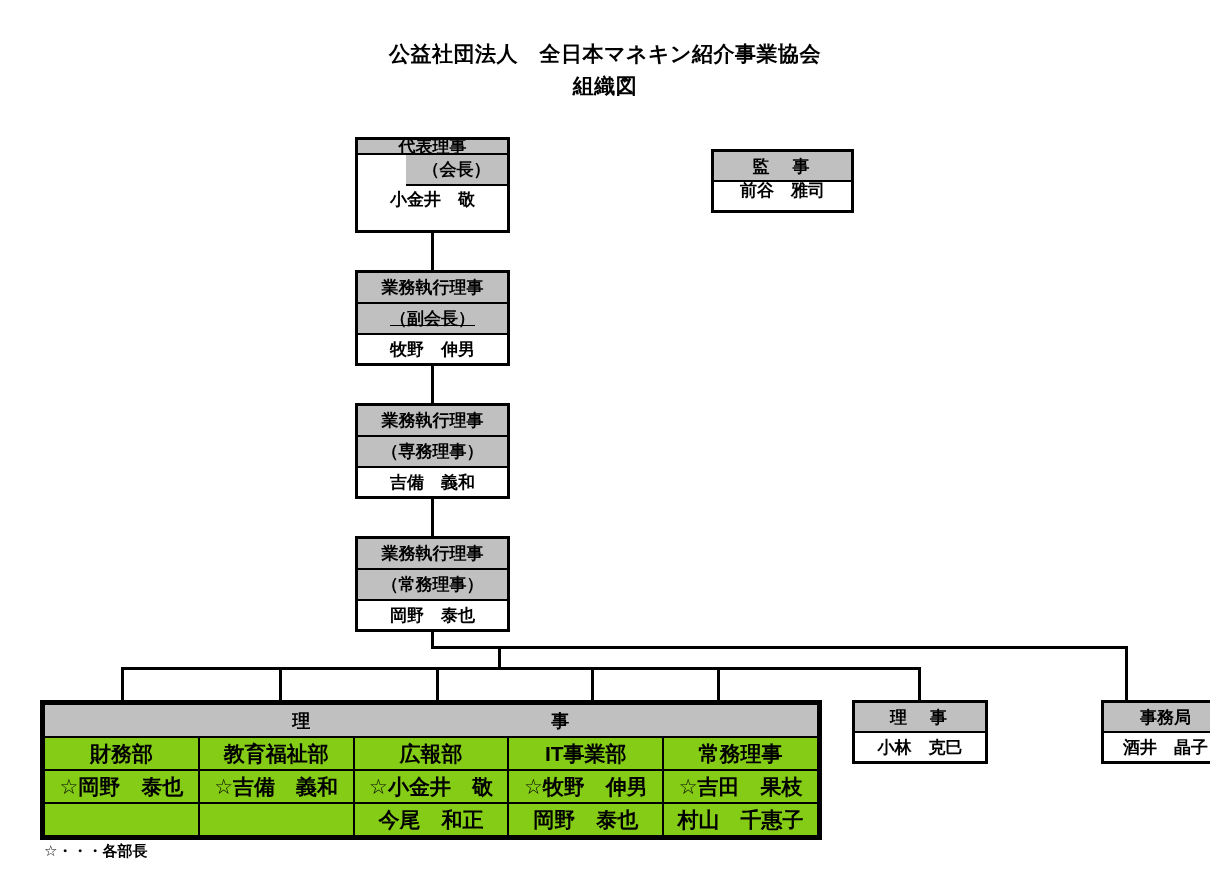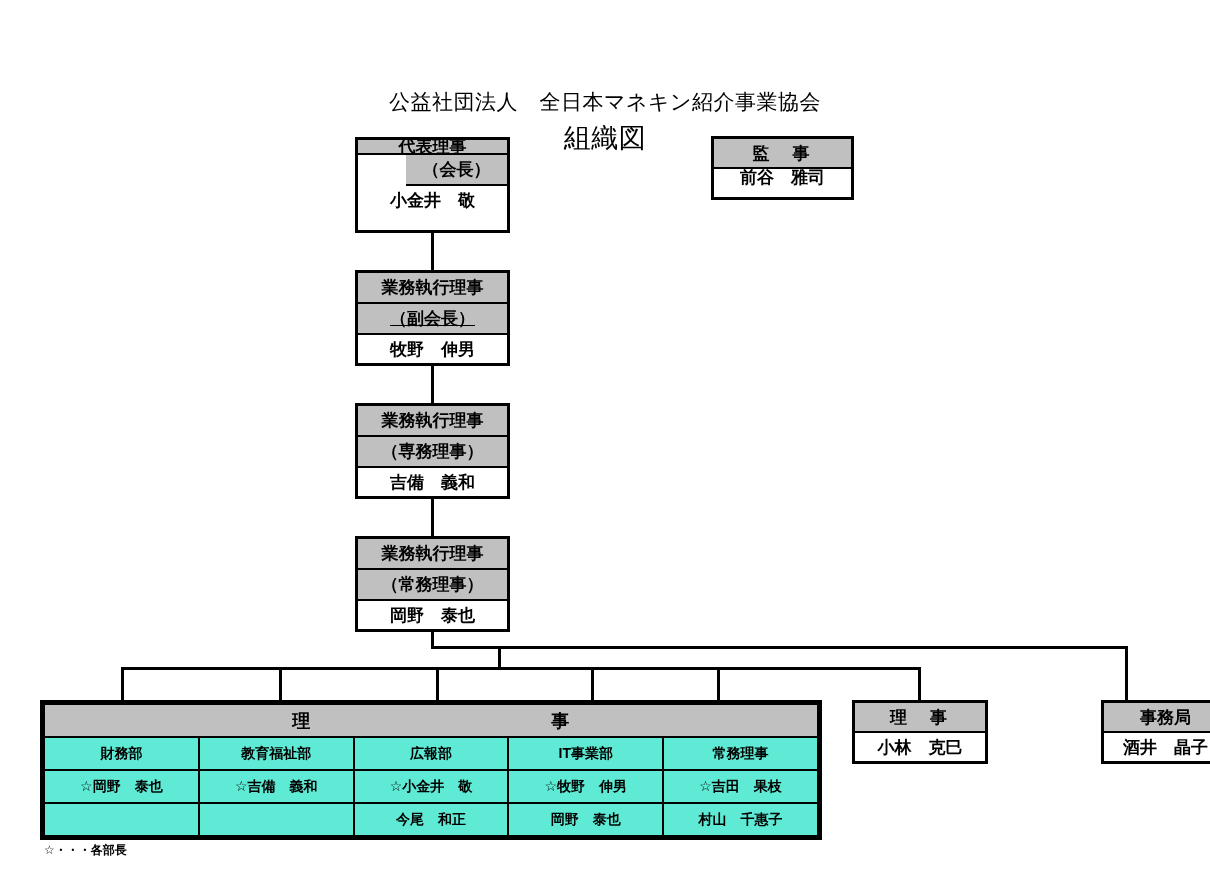--- a/index.html
+++ b/index.html
@@ -19,28 +19,27 @@
     height: 885px;
     background: #ffffff;
     overflow: hidden;
   }
 
   
   .title-line {
     position: absolute;
     width: 100%;
     text-align: center;
-    font-weight: normal;
+    font-weight: bold;
     color: #000;
     letter-spacing: 0.5px;
     white-space: pre;
-    margin-top: 48px;
   }
   #title-main { top: 40px; font-size: 21px; }
-  #title-sub  { top: 72px; font-size: 27px; }
+  #title-sub  { top: 72px; font-size: 21px; }
 
   
   .node {
     position: absolute;
     border: 3px solid #000;
     background: #ffffff;
     box-sizing: border-box;
     z-index: 5;
   }
   .node .cell {
@@ -87,42 +86,42 @@
     z-index: 5;
   }
   #board-table table {
     border-collapse: collapse;
     width: 100%;
     table-layout: fixed;
   }
   #board-table td {
     border: 2px solid #000;
     text-align: center;
-    font-size: 14px;
+    font-size: 21px;
     font-weight: bold;
     height: 31px;
     padding: 0 2px;
     white-space: pre;
-    background: #5eead4;
+    background: #84cc16;
   }
   #board-table td.title-cell {
     background: #c0c0c0;
     letter-spacing: 0.5px;
     height: 31px;
     font-size: 18px;
   }
   #board-table td.blank { }
   #board-table tr.dept-row td { }
 
   
   #footnote {
     position: absolute;
     left: 44px;
     top: 842px;
-    font-size: 12px;
+    font-size: 15px;
     font-weight: bold;
     white-space: pre;
   }
 </style>
 </head>
 <body>
 
 <div id="canvas">
 
   <div class="title-line" id="title-main">公益社団法人　全日本マネキン紹介事業協会</div>
@@ -147,24 +146,24 @@
   <div class="vline" style="left:121px; top:667px; height:34px;"></div>
   <div class="vline" style="left:279px; top:667px; height:34px;"></div>
   <div class="vline" style="left:436px; top:667px; height:34px;"></div>
   <div class="vline" style="left:591px; top:667px; height:34px;"></div>
   <div class="vline" style="left:717px; top:667px; height:34px;"></div>
   <div class="vline" style="left:918px; top:667px; height:34px;"></div>
 
   <div class="node" style="left:355px; top:137px; width:155px; height:96px;">
     <div class="cell gray" style="height:15px;">代表理事</div>
     <div class="cell gray" style="height:31px;margin-left:48px;">（会長）</div>
-    <div class="cell plain" style="height:28px;">小金井　敬</div>
-  </div>
-
-  <div class="node" style="left:711px; top:136px; width:143px; height:64px;">
+    <div class="cell plain" style="height:28px;font-family:Liberation Mono, monospace;">小金井　敬</div>
+  </div>
+
+  <div class="node" style="left:711px; top:149px; width:143px; height:64px;">
     <div class="cell gray" style="height:30px; letter-spacing:3px;">監　事</div>
     <div class="cell plain" style="height:16px;">前谷　雅司</div>
   </div>
 
   <div class="node" style="left:355px; top:270px; width:155px; height:96px;">
     <div class="cell gray" style="height:31px;">業務執行理事</div>
     <div class="cell gray" style="height:31px;text-decoration:underline;">（副会長）</div>
     <div class="cell plain" style="height:28px;">牧野　伸男</div>
   </div>
 

